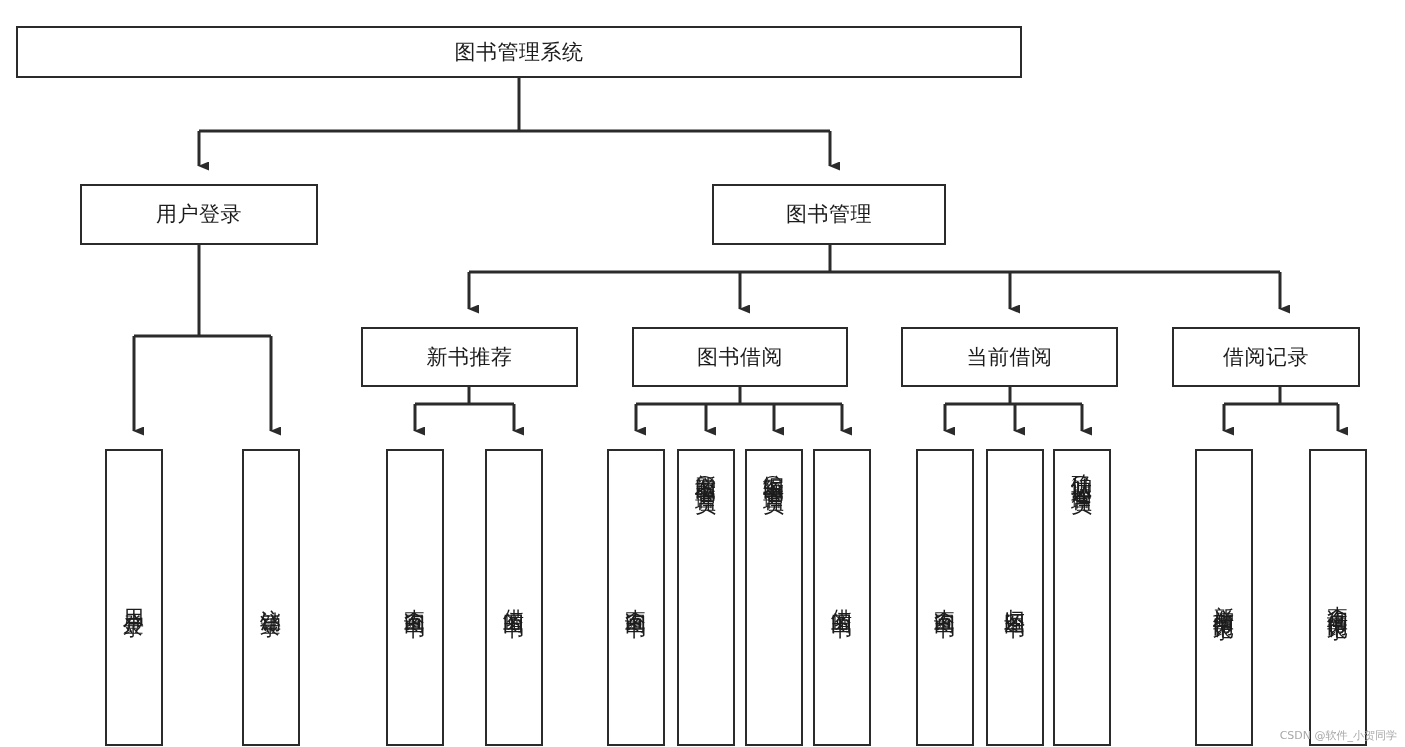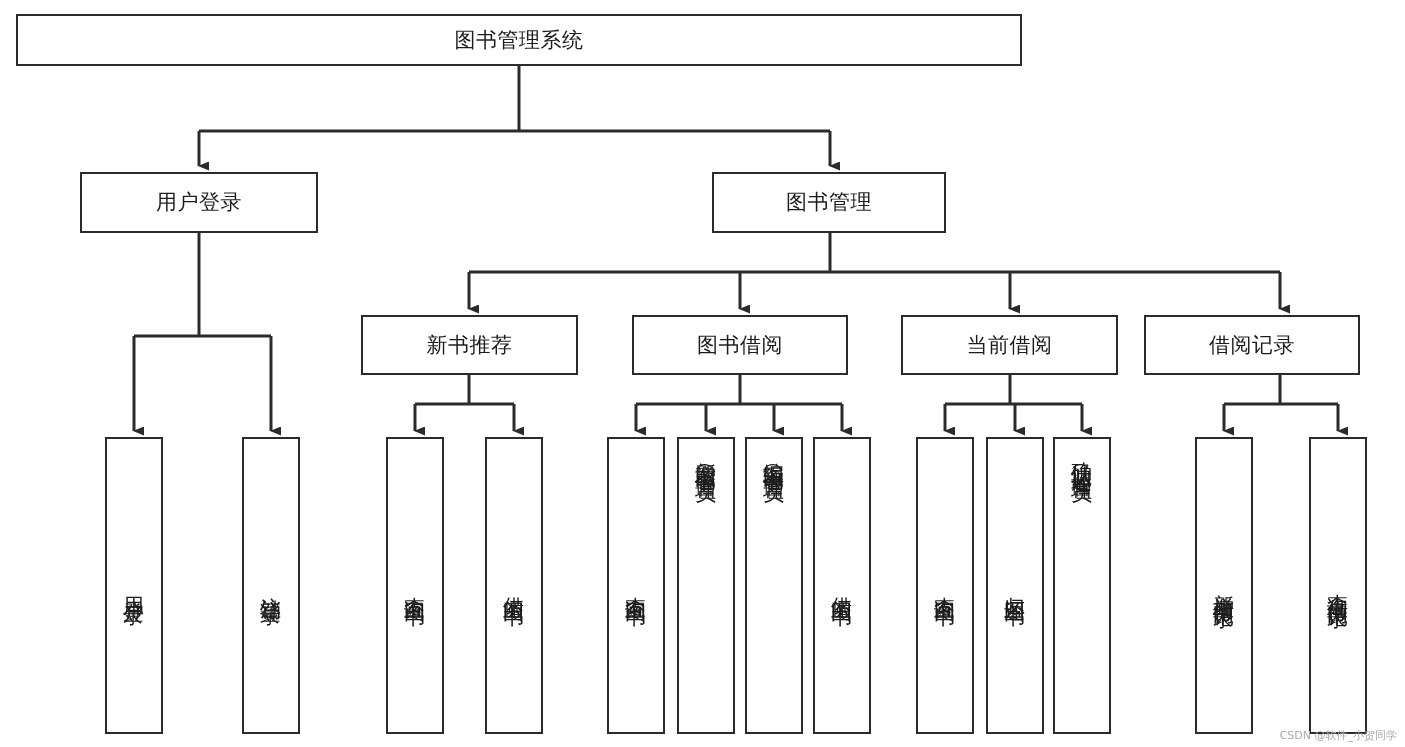--- a/index.html
+++ b/index.html
@@ -29,20 +29,21 @@
   .node {
     position: absolute;
     box-sizing: border-box;
     border: 2px solid #2b2b2b;
     background: #ffffff;
     display: flex;
     align-items: center;
     justify-content: center;
     text-align: center;
     z-index: 2;
+    margin-top: 12px;
   }
   .node-label {
     display: block;
     line-height: 1.25;
     color: #1c1c1c;
     white-space: pre;
   }
   .node.horizontal .node-label {
     font-size: 21px;
     letter-spacing: 0.5px;
@@ -145,21 +146,21 @@
 
   <div class="node horizontal" style="left:361px; top:315px; width:217px; height:60px;">
     <span class="node-label">新书推荐</span>
   </div>
   <div class="node horizontal" style="left:632px; top:315px; width:216px; height:60px;">
     <span class="node-label">图书借阅</span>
   </div>
   <div class="node horizontal" style="left:901px; top:315px; width:217px; height:60px;">
     <span class="node-label">当前借阅</span>
   </div>
-  <div class="node horizontal" style="left:1144px; top:315px; width:216px; height:60px;">
+  <div class="node horizontal" style="left:1172px; top:315px; width:188px; height:60px;">
     <span class="node-label">借阅记录</span>
   </div>
 
   <div class="node vertical centered" style="left:105px; top:437px; width:58px; height:297px;">
     <span class="node-label">用户登录</span>
   </div>
   <div class="node vertical centered" style="left:242px; top:437px; width:58px; height:297px;">
     <span class="node-label">注销登录</span>
   </div>
 

